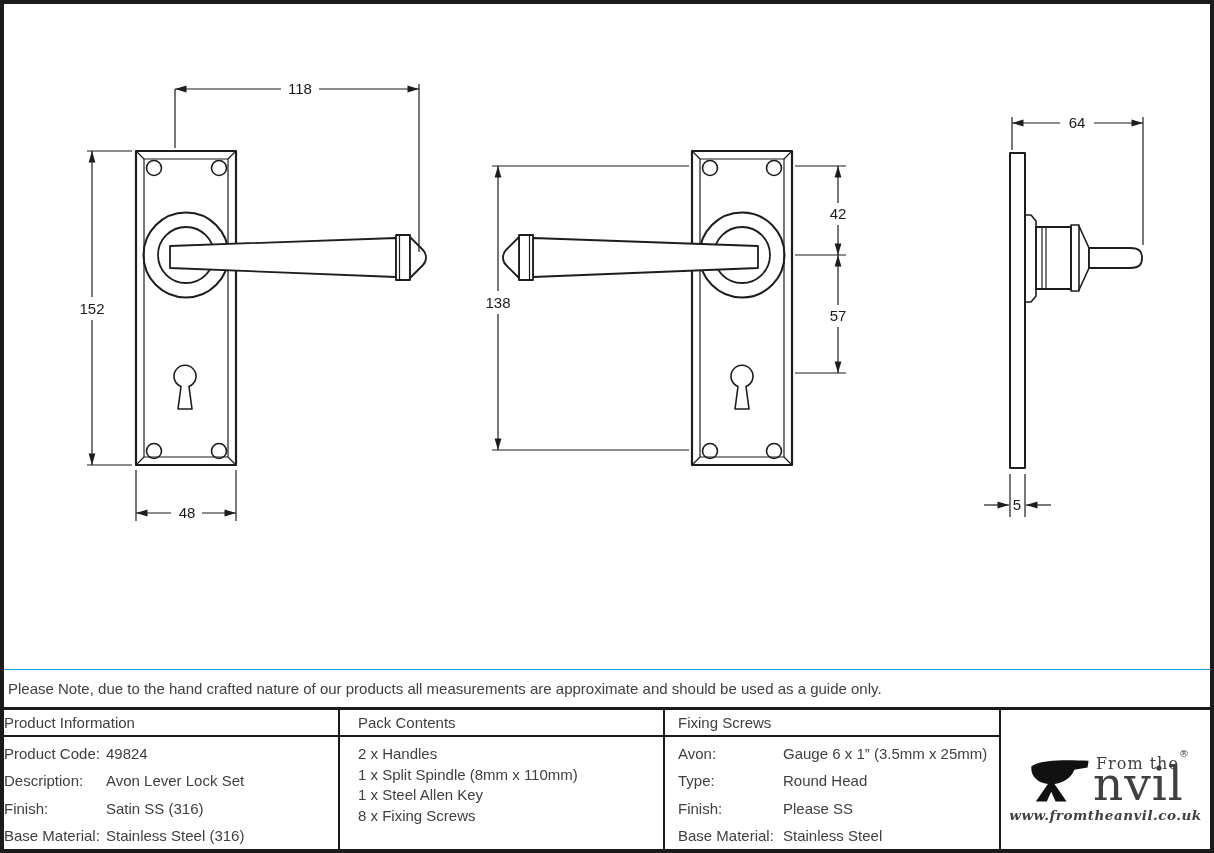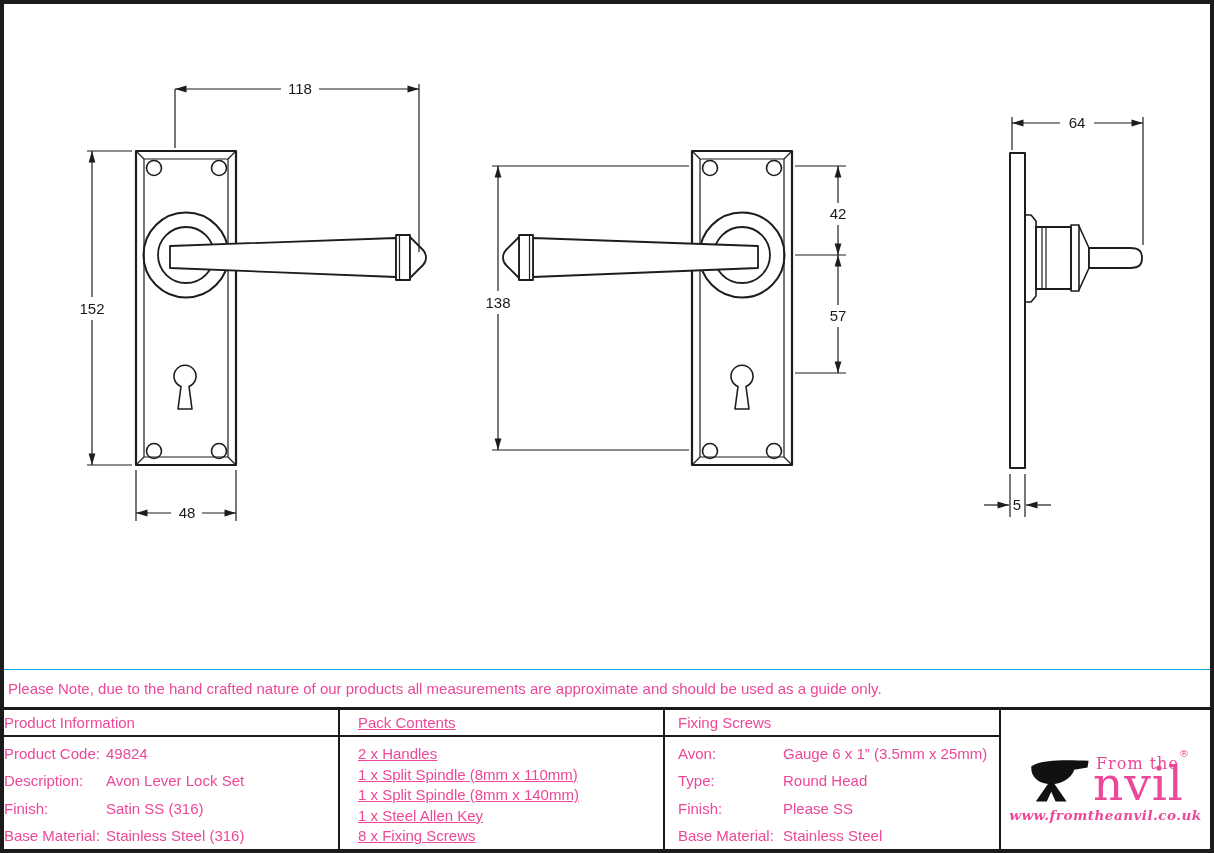--- a/index.html
+++ b/index.html
@@ -1,18 +1,18 @@
 <!DOCTYPE html>
 <html><head>
 <meta charset="utf-8">
 <style>
   html,body{margin:0;padding:0;background:#ffffff;}
   .sheet{
     position:relative;width:1214px;height:853px;box-sizing:border-box;
-    border:4px solid #1b1b1b;background:#fff;color:#ec4899;
+    border:4px solid #1b1b1b;background:#fff;color:#404040;
     font-family:"Liberation Sans",sans-serif;overflow:hidden;
   }
   .drawing-area{height:665px;overflow:hidden;}
   .drawing-area svg{display:block;}
   .drawing-area text{
     font-family:"Liberation Sans",sans-serif;font-size:15px;fill:#1a1a1a;
   }
   .note-row{
     box-sizing:border-box;height:38px;border-top:1px solid #0ea5e9;
     display:flex;align-items:center;padding-left:4px;font-size:15px;
@@ -20,21 +20,21 @@
   .info-tables{
     box-sizing:border-box;height:146px;border-top:3px solid #1b1b1b;
     display:grid;grid-template-columns:336px 325px 336px 1fr;
     grid-template-rows:27px 1fr;
   }
   .th{
     box-sizing:border-box;border-bottom:2px solid #1b1b1b;
     display:flex;align-items:center;font-size:15px;
   }
   .cell{box-sizing:border-box;font-size:15px;line-height:20.5px;padding-top:7px;}
-  .pl16{} .pl18{padding-left:18px;text-decoration:underline;} .pl13{padding-left:13px;}
+  .pl16{} .pl18{padding-left:18px;} .pl13{padding-left:13px;}
   .br{border-right:2px solid #1b1b1b;}
   .kv{display:grid;grid-template-columns:102px 1fr;}
   .kv.fs{grid-template-columns:105px 1fr;}
   .kv span{white-space:nowrap;}
   .list div{white-space:nowrap;}
   .logo-cell{grid-row:1/3;grid-column:4;position:relative;}
   .logo-tagline{
     position:absolute;left:95px;top:44px;font-family:"DejaVu Serif",serif;
     font-size:16px;letter-spacing:1px;
   }
@@ -213,21 +213,20 @@
       <span>Avon Lever Lock Set</span>
       <span>Finish:</span>
       <span>Satin SS (316)</span>
       <span>Base Material:</span>
       <span>Stainless Steel (316)</span>
     </div>
 
     <div class="cell br pl18 list">
       <div>2 x Handles</div>
       <div>1 x Split Spindle (8mm x 110mm)</div>
-      <div>1 x Split Spindle (8mm x 140mm)</div>
       <div>1 x Steel Allen Key</div>
       <div>8 x Fixing Screws</div>
     </div>
 
     <div class="cell br pl13 kv fs">
       <span>Avon:</span>
       <span>Gauge 6 x 1” (3.5mm x 25mm)</span>
       <span>Type:</span>
       <span>Round Head</span>
       <span>Finish:</span>

